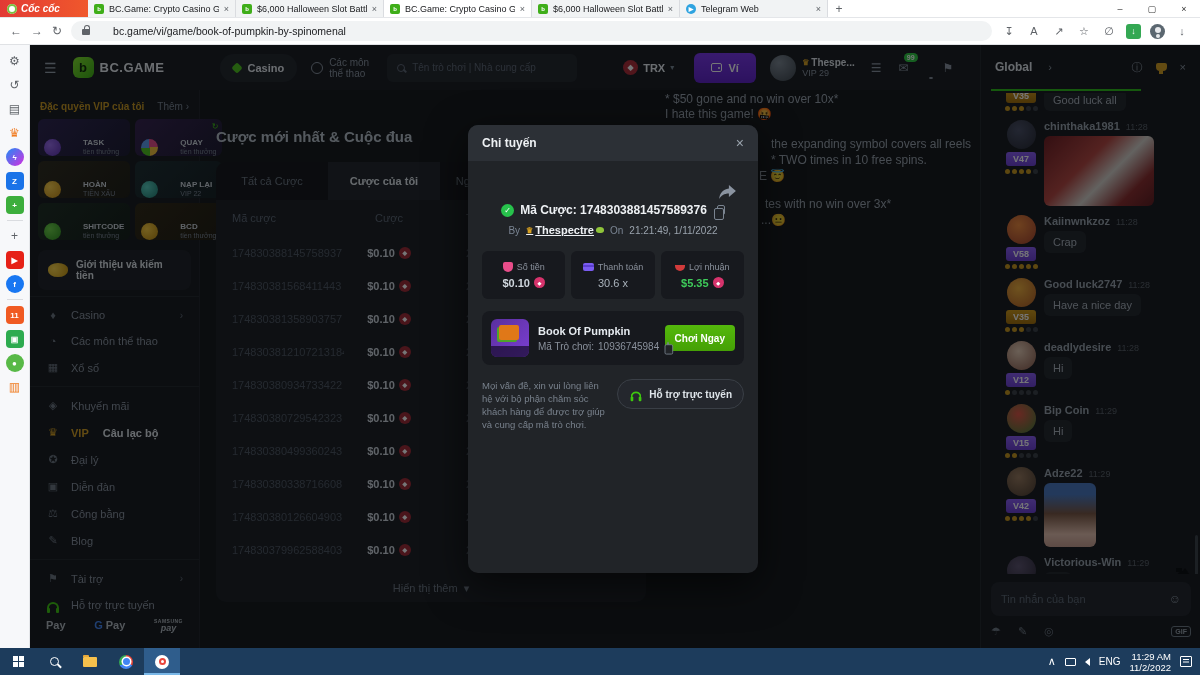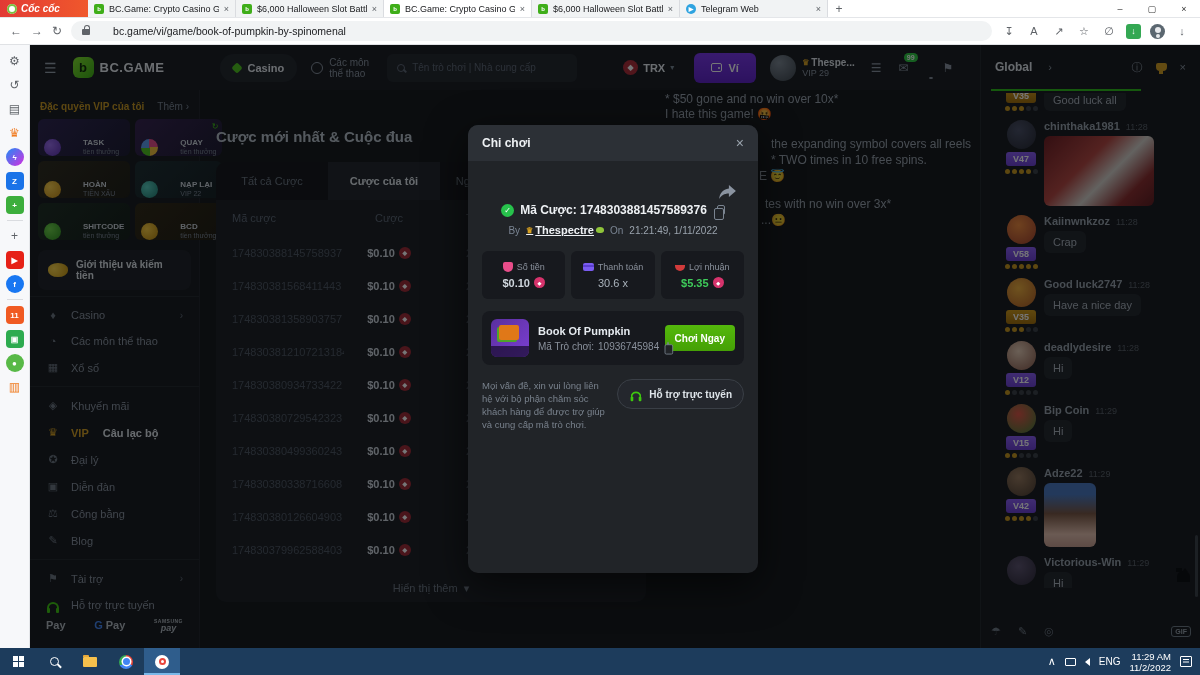--- a/index.html
+++ b/index.html
@@ -712,34 +712,38 @@
             </div>
           <div class="msg-body"><div class="mhead">
                 <span class="uname">Victorious-Win</span>
                 <span class="mtime">11:29</span>
               </div><span class="bubble">Hi</span></div>
         </div>
       </div>
       <div class="chat-scroll"></div>
       <div class="cat"></div>
       <div class="chat-inputwrap">
+        <div class="chat-input">
+          <input type="text" placeholder="Tin nhắn của bạn" style="">
+          <span class="smile">☺</span>
+        </div>
         <div class="chat-tools">
           <span>☂</span>
           <span>✎</span>
           <span>◎</span>
           <span class="gif">GIF</span>
         </div>
       </div>
     </div>
 
     <div class="overlay"></div>
 
     <div class="modal">
       <div class="modal-head">
-        <span class="modal-title">Chi chơi</span>
+        <span class="modal-title">Chi tuyến</span>
         <span class="modal-x">×</span>
       </div>
       <div class="share">
         <svg width="17" height="14" viewBox="0 0 24 20">
             <path d="M14 0v5C5 6 1 12 0 20c3-5 7-8 14-8v5l10-8.5L14 0z" fill="#8a93a0"></path>
           </svg>
       </div>
       <div class="idrow">
         <span class="chk">✓</span>
         <b><span>Mã Cược:</span> <span>1748303881457589376</span></b>

